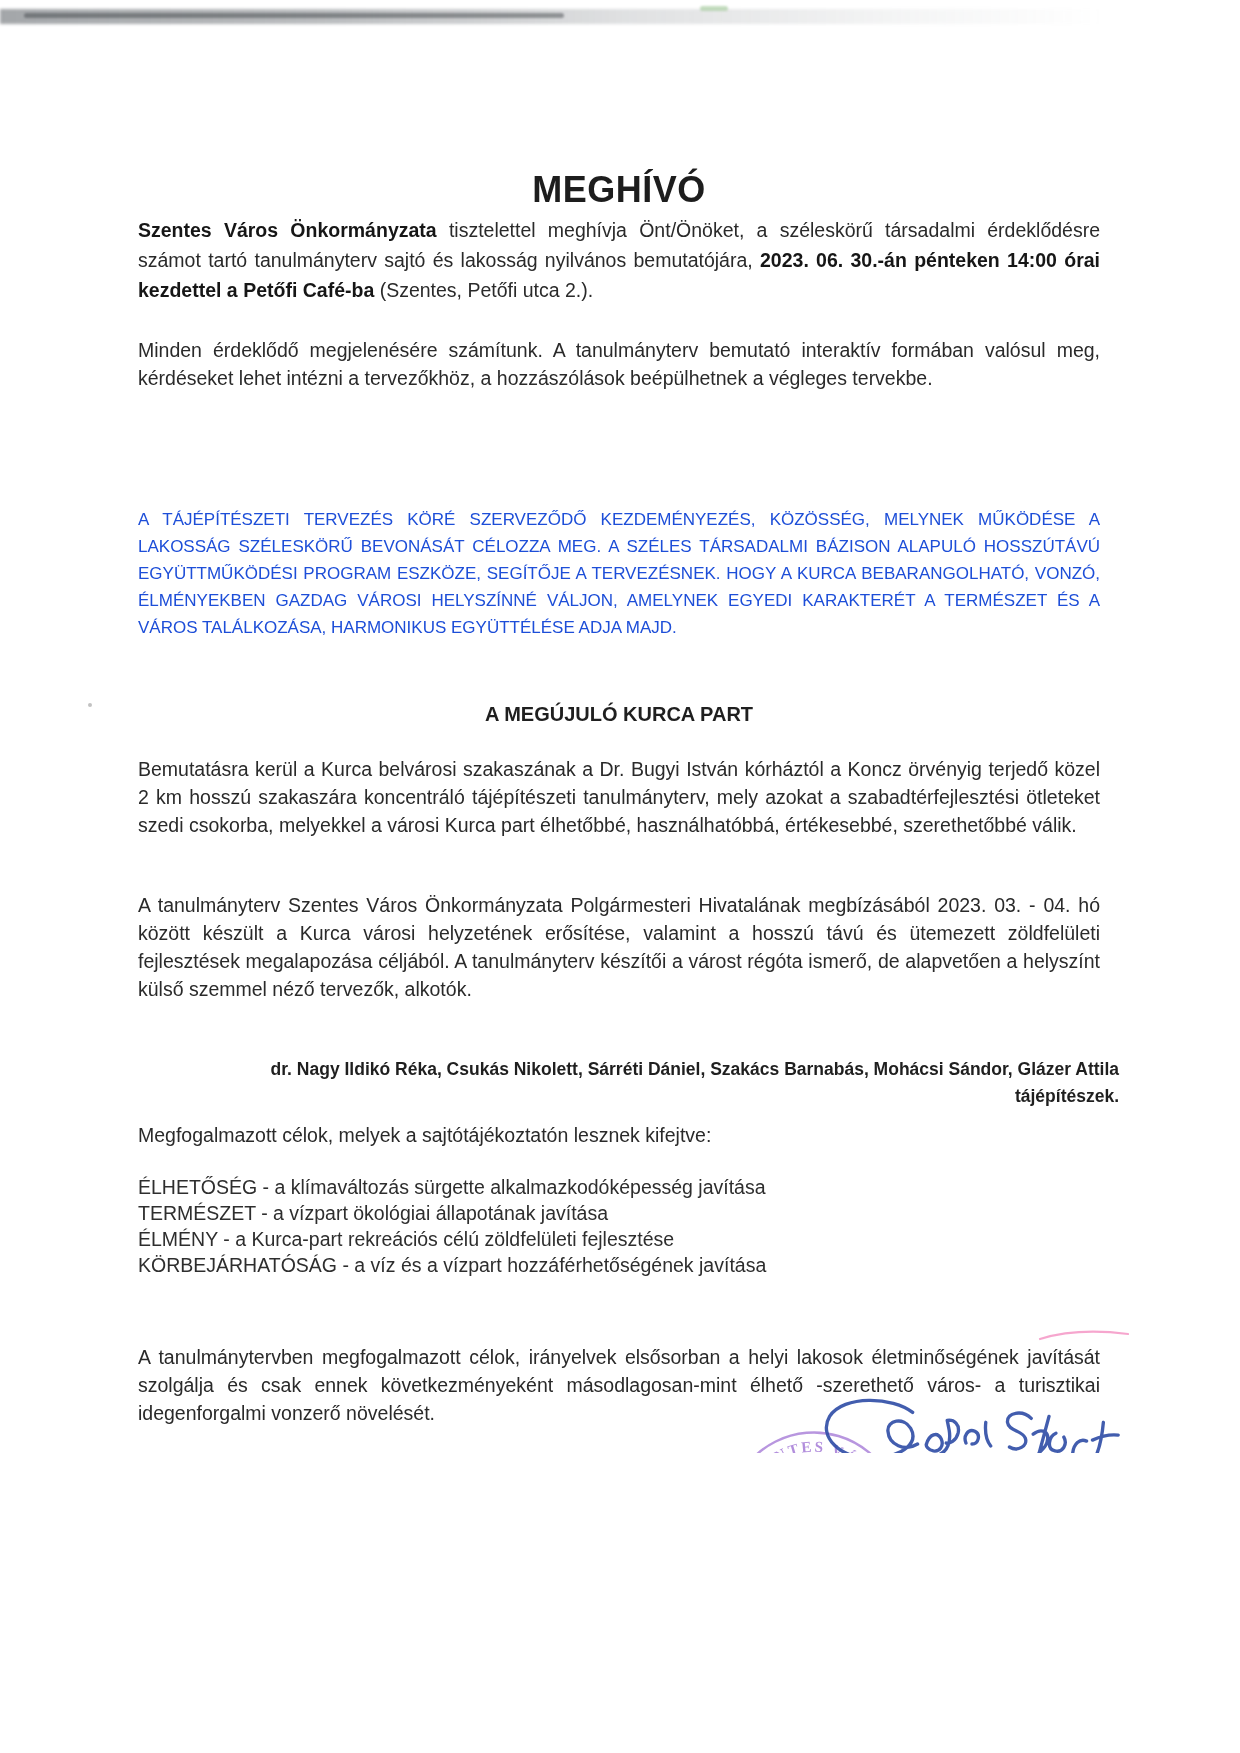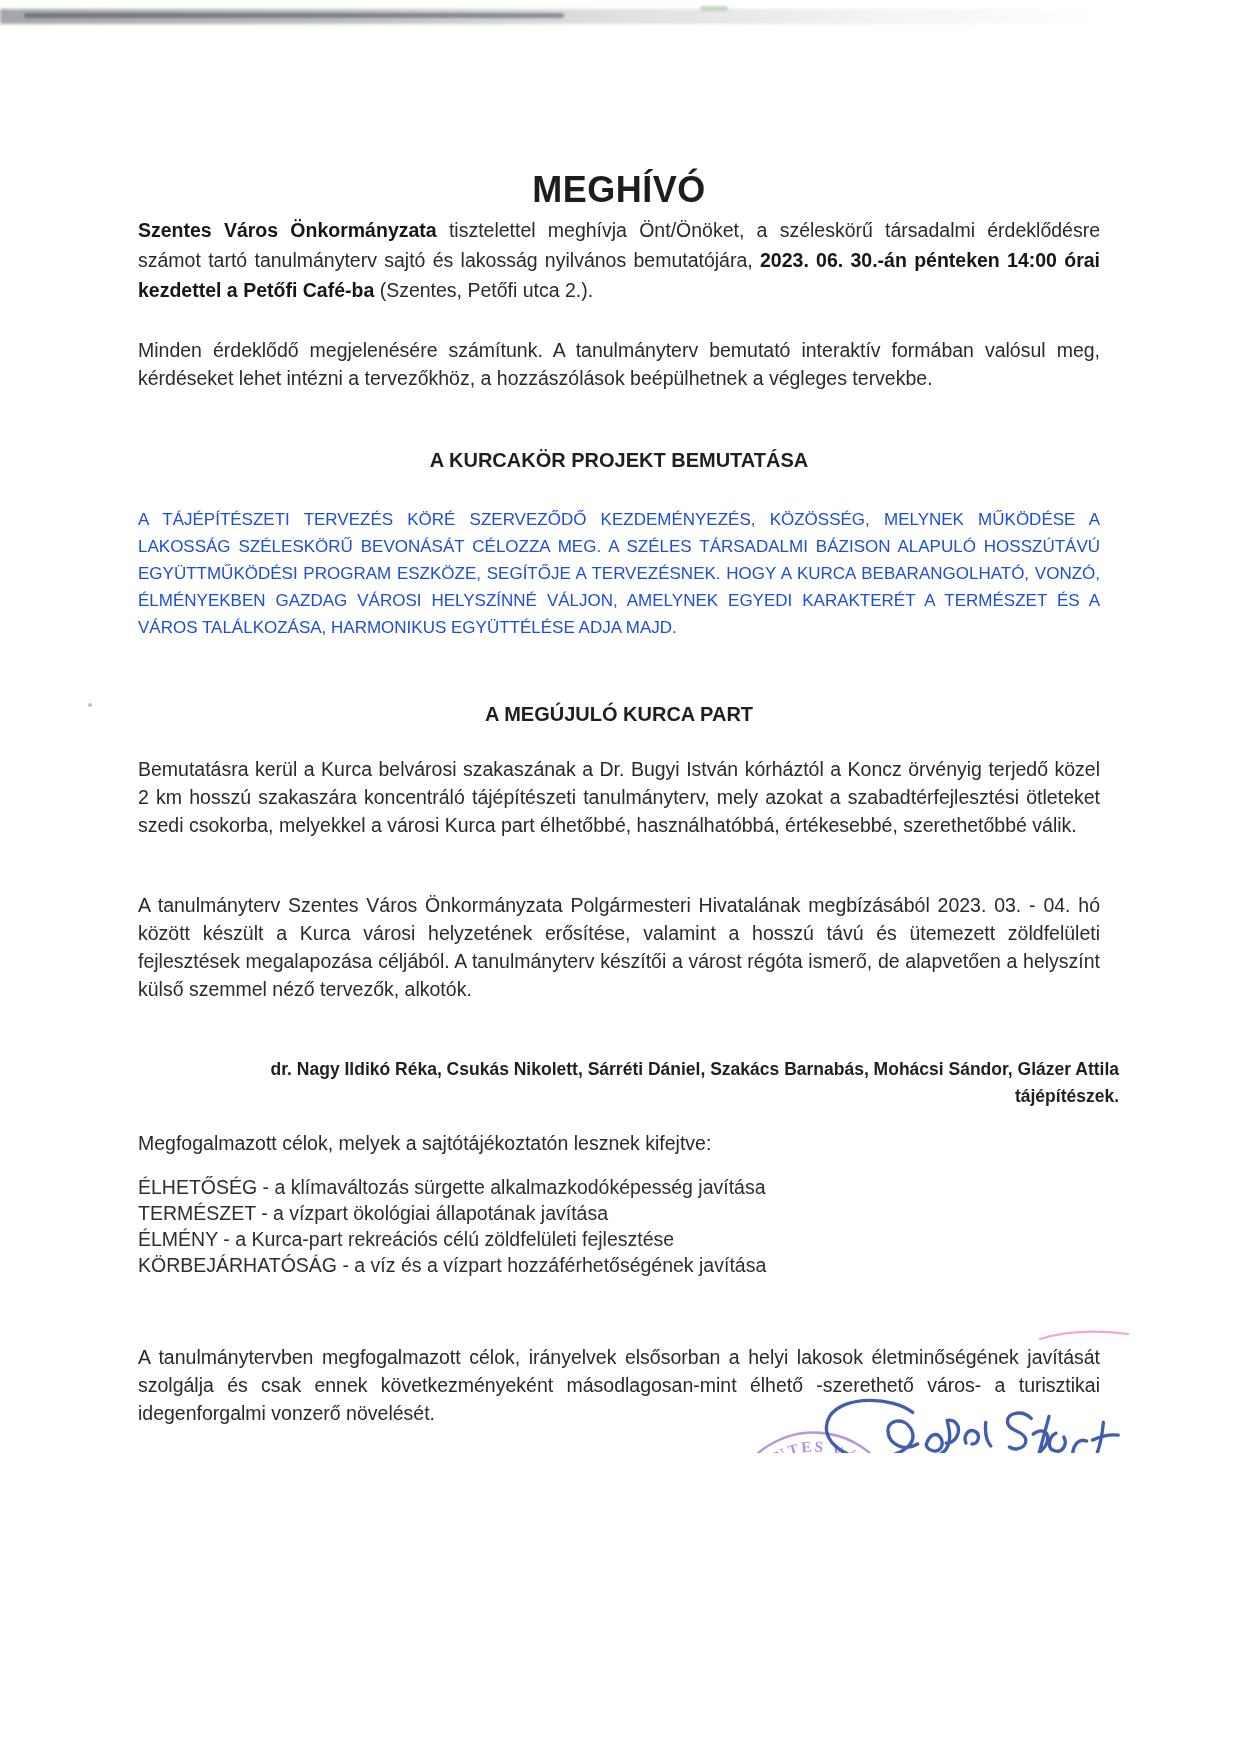--- a/index.html
+++ b/index.html
@@ -49,21 +49,21 @@
   }
   .h2{top:446px;}
   .h3{top:700px;}
   .p3{top:506px;font-size:17px;line-height:27px;color:#1d4ed8;}
   .p4{top:755px;}
   .p5{top:891px;}
   .p6{
     top:1038px;left:119px;width:1000px;text-align:right;
     font-size:17.5px;line-height:27px;font-weight:700;color:#1f1f1f;white-space:nowrap;
   }
-  .p7{top:1121px;margin-top:8px;}
+  .p7{top:1121px;}
   .goals{top:1174px;}
   .goal-line{font-size:19.5px;line-height:26px;color:#2e2e2e;}
   .p8{top:1343px;}
   strong{color:#161616;}
 
   
   .stamp{position:absolute;left:722px;top:1426px;width:184px;height:184px;transform:rotate(-5deg);}
   .signature-ink{position:absolute;left:798px;top:1398px;width:336px;height:100px;}
   .sig-text{
     position:absolute;left:880px;top:1483px;width:236px;text-align:center;
@@ -81,21 +81,20 @@
   <div class="speck s1"></div>
   <div class="speck s2"></div>
   <div class="speck s3"></div>
 
   <h1 class="block doc-title">MEGHÍVÓ</h1>
 
   <p class="block para justify p1"><strong>Szentes Város Önkormányzata</strong><span> tisztelettel meghívja Önt/Önöket, a széleskörű társadalmi érdeklődésre számot tartó tanulmányterv sajtó és lakosság nyilvános bemutatójára, </span><strong>2023. 06. 30.-án pénteken 14:00 órai kezdettel a Petőfi Café-ba</strong><span> (Szentes, Petőfi utca 2.).</span></p>
 
   <p class="block para justify p2">Minden érdeklődő megjelenésére számítunk. A tanulmányterv bemutató interaktív formában valósul meg, kérdéseket lehet intézni a tervezőkhöz, a hozzászólások beépülhetnek a végleges tervekbe.</p>
 
-  <h2 class="block h-section h2">A KURCAKÖR PROJEKT BEMUTATÁSA</h2>
 
   <p class="block para justify p3">A TÁJÉPÍTÉSZETI TERVEZÉS KÖRÉ SZERVEZŐDŐ KEZDEMÉNYEZÉS, KÖZÖSSÉG, MELYNEK MŰKÖDÉSE A LAKOSSÁG SZÉLESKÖRŰ BEVONÁSÁT CÉLOZZA MEG. A SZÉLES TÁRSADALMI BÁZISON ALAPULÓ HOSSZÚTÁVÚ EGYÜTTMŰKÖDÉSI PROGRAM ESZKÖZE, SEGÍTŐJE A TERVEZÉSNEK. HOGY A KURCA BEBARANGOLHATÓ, VONZÓ, ÉLMÉNYEKBEN GAZDAG VÁROSI HELYSZÍNNÉ VÁLJON, AMELYNEK EGYEDI KARAKTERÉT A TERMÉSZET ÉS A VÁROS TALÁLKOZÁSA, HARMONIKUS EGYÜTTÉLÉSE ADJA MAJD.</p>
 
   <h3 class="block h-section h3">A MEGÚJULÓ KURCA PART</h3>
 
   <p class="block para justify p4">Bemutatásra kerül  a Kurca belvárosi szakaszának a Dr. Bugyi István kórháztól a Koncz örvényig terjedő közel 2 km hosszú szakaszára koncentráló tájépítészeti tanulmányterv, mely azokat a szabadtérfejlesztési ötleteket szedi csokorba, melyekkel a városi Kurca part élhetőbbé, használhatóbbá, értékesebbé, szerethetőbbé válik.</p>
 
   <p class="block para justify p5">A tanulmányterv Szentes Város Önkormányzata Polgármesteri Hivatalának megbízásából 2023. 03. - 04. hó között készült a Kurca városi helyzetének erősítése, valamint a hosszú távú és ütemezett zöldfelületi fejlesztések megalapozása céljából.  A tanulmányterv készítői a várost régóta ismerő, de alapvetően a helyszínt külső szemmel néző tervezők, alkotók.</p>
 
   <p class="p6" style="position:absolute;"><span>dr. Nagy Ildikó Réka, Csukás Nikolett, Sárréti Dániel, Szakács Barnabás, Mohácsi Sándor, Glázer Attila</span><br><span>tájépítészek.</span></p>

